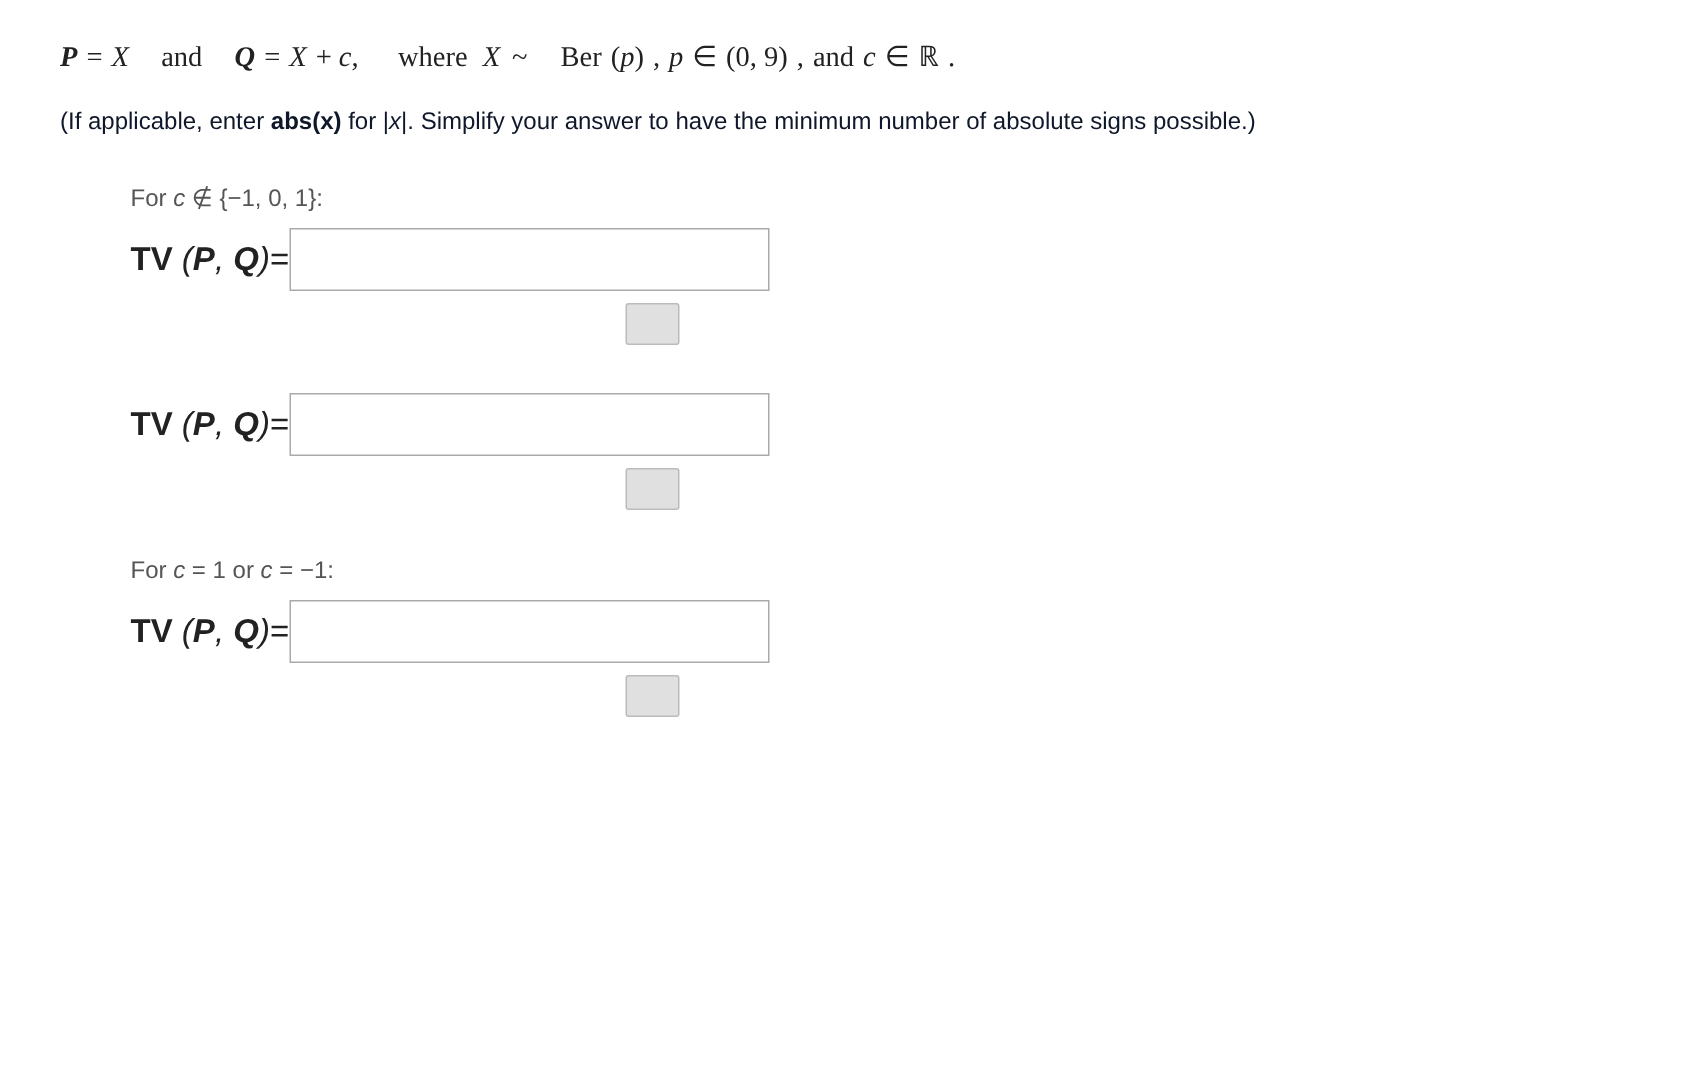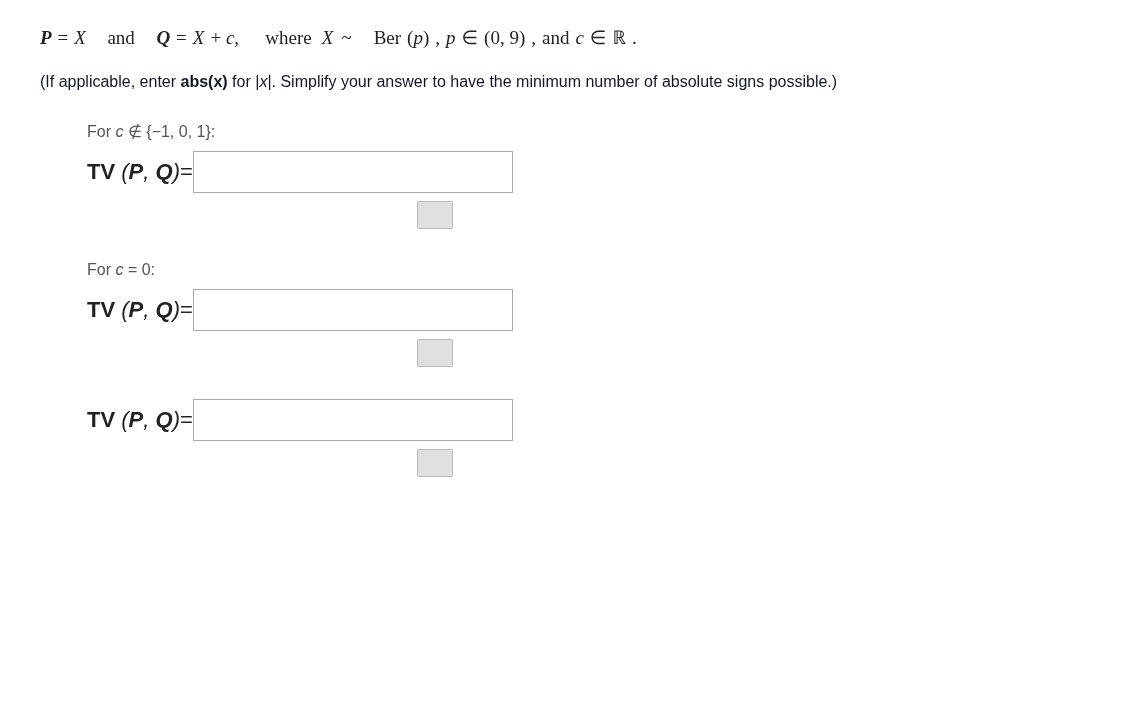--- a/index.html
+++ b/index.html
@@ -150,37 +150,37 @@
     <span class="equals-sign">=</span>
     <input class="answer-input" type="text" value="" style="">
   </div>
   <div class="tv-sub-row">
     <span style="display:inline-block; width: 322px;"></span>
     <button class="small-button"></button>
   </div>
 </div>
 
 <div class="case-section">
+  <div class="tv-row">
+    <span class="tv-label">TV<span class="paren"> (<b>P</b>, <b>Q</b>)</span></span>
+    <span class="equals-sign">=</span>
+    <input class="answer-input" type="text" value="" style="">
+  </div>
+  <div class="tv-sub-row">
+    <span style="display:inline-block; width: 322px;"></span>
+    <button class="small-button"></button>
+  </div>
+</div>
+
+<div class="case-section">
   <div class="case-label">
-    For <span style="font-style:italic;">c</span> = 0:
+    For <span style="font-style:italic;">c</span> = 1 or <span style="font-style:italic;">c</span> = −1:
   </div>
   <div class="tv-row">
     <span class="tv-label">TV<span class="paren"> (<b>P</b>, <b>Q</b>)</span></span>
     <span class="equals-sign">=</span>
     <input class="answer-input" type="text" value="" style="">
   </div>
   <div class="tv-sub-row">
     <span style="display:inline-block; width: 322px;"></span>
     <button class="small-button"></button>
   </div>
 </div>
 
-<div class="case-section">
-  <div class="tv-row">
-    <span class="tv-label">TV<span class="paren"> (<b>P</b>, <b>Q</b>)</span></span>
-    <span class="equals-sign">=</span>
-    <input class="answer-input" type="text" value="" style="">
-  </div>
-  <div class="tv-sub-row">
-    <span style="display:inline-block; width: 322px;"></span>
-    <button class="small-button"></button>
-  </div>
-</div>
-
 </body></html>

